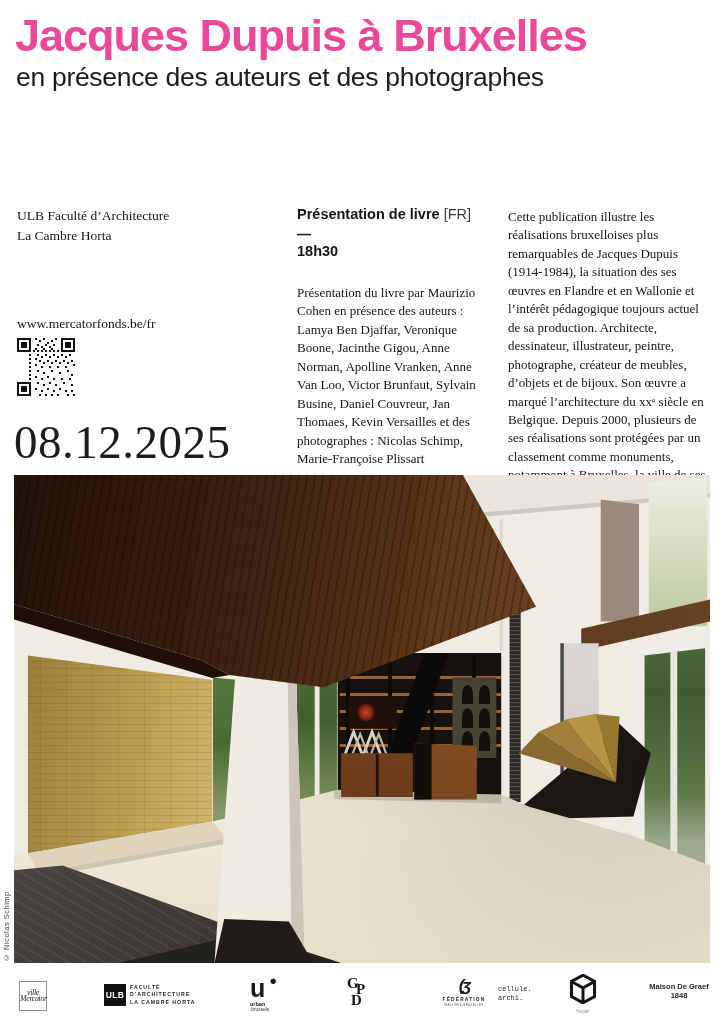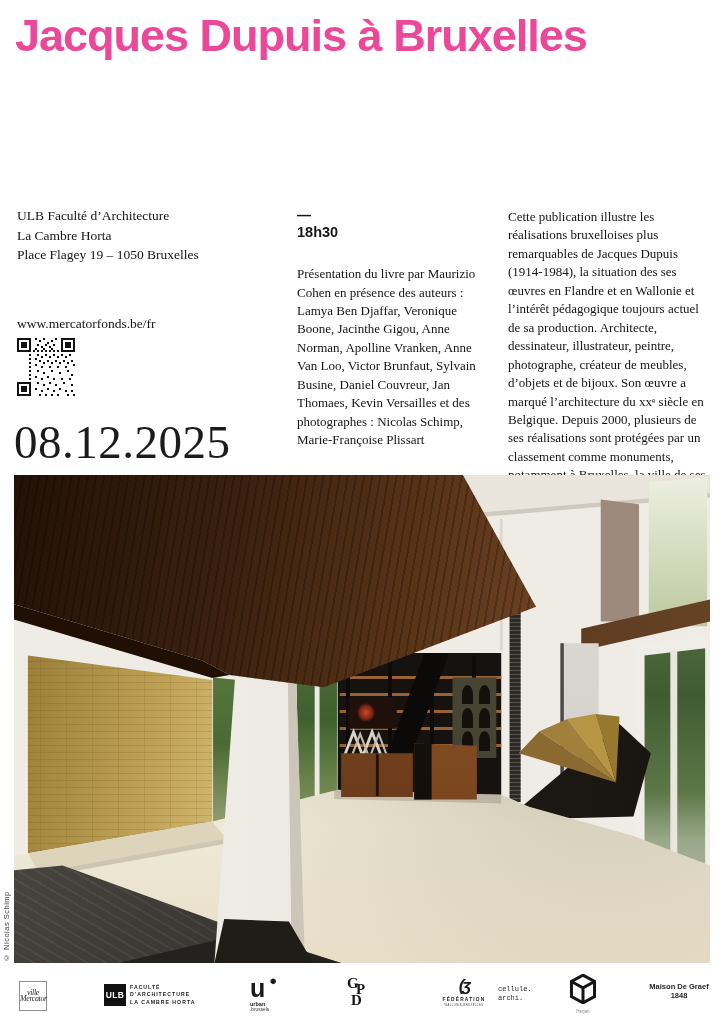--- a/index.html
+++ b/index.html
@@ -140,26 +140,26 @@
   .herjan-label{font-size:4.5px;color:#888;margin-top:1px;}
   .maison{left:646px;top:14px;width:66px;text-align:center;color:#1f1f1f;transform:scaleX(.94);}
   .maison-l1{font-size:8px;font-weight:bold;line-height:1.15;}
   .maison-l2{font-size:8px;font-weight:bold;}
 </style>
 </head>
 <body>
 
 <div class="abs title">Jacques Dupuis à Bruxelles</div>
 <div class="abs subtitle">
+  <div>en présence des auteurs et des photographes</div>
 </div>
 
 <div class="abs col-venue serif">
   <div>ULB Faculté d’Architecture</div>
   <div>La Cambre Horta</div>
-  <div>Place Flagey 19 – 1050 Bruxelles</div>
 </div>
 <div class="abs website serif">www.mercatorfonds.be/fr</div>
 <svg class="abs qr" viewBox="0 0 29 29" shape-rendering="crispEdges">
   <rect x="0" y="0" width="29" height="29" fill="#fff"></rect>
   <g fill="#111">
     <rect x="0" y="0" width="7" height="7"></rect>
       <rect x="1" y="1" width="5" height="5" fill="#fff"></rect>
       <rect x="2" y="2" width="3" height="3"></rect>
     <rect x="22" y="0" width="7" height="7"></rect>
       <rect x="23" y="1" width="5" height="5" fill="#fff"></rect>
@@ -248,20 +248,24 @@
     <rect x="11" y="28" width="1" height="1"></rect>
       <rect x="14" y="28" width="1" height="1"></rect>
       <rect x="17" y="28" width="1" height="1"></rect>
       <rect x="20" y="28" width="1" height="1"></rect>
       <rect x="25" y="28" width="1" height="1"></rect>
       <rect x="28" y="28" width="1" height="1"></rect>
   </g>
 </svg>
 
 <div class="abs col-event">
+  <div class="event-head">
+    <span>Présentation de livre</span>
+    <span class="event-tag">[FR]</span>
+  </div>
   <div class="event-dash">—</div>
   <div class="event-loc" style="margin-top:0;">18h30</div>
   <div class="event-desc serif">Présentation du livre par Maurizio Cohen en présence des auteurs : Lamya Ben Djaffar, Veronique Boone, Jacinthe Gigou, Anne Norman, Apolline Vranken, Anne Van Loo, Victor Brunfaut, Sylvain Busine, Daniel Couvreur, Jan Thomaes, Kevin Versailles et des photographes : Nicolas Schimp, Marie-Françoise Plissart</div>
 </div>
 
 <div class="abs col-about serif">Cette publication illustre les réalisations bruxelloises plus remarquables de Jacques Dupuis (1914-1984), la situation des ses œuvres en Flandre et en Wallonie et l’intérêt pédagogique toujours actuel de sa production. Architecte, dessinateur, illustrateur, peintre, photographe, créateur de meubles, d’objets et de bijoux. Son œuvre a marqué l’architecture du xxᵉ siècle en Belgique. Depuis 2000, plusieurs de ses réalisations sont protégées par un classement comme monuments, notamment à Bruxelles, la ville de ses études, de ses débuts professionnels et de son succès.</div>
 
 <div class="abs date serif">08.12.2025</div>
 
 <div class="abs photo">

